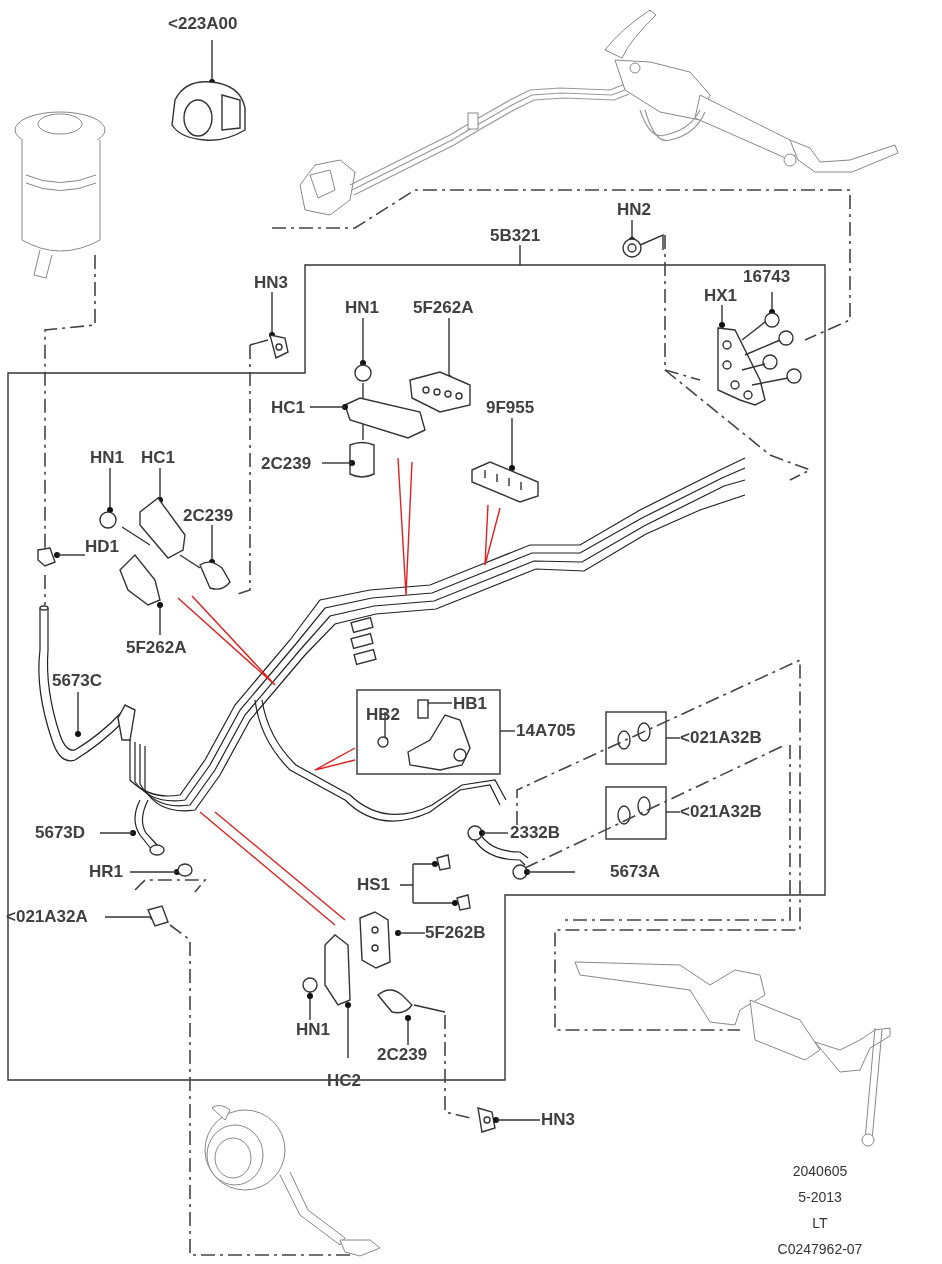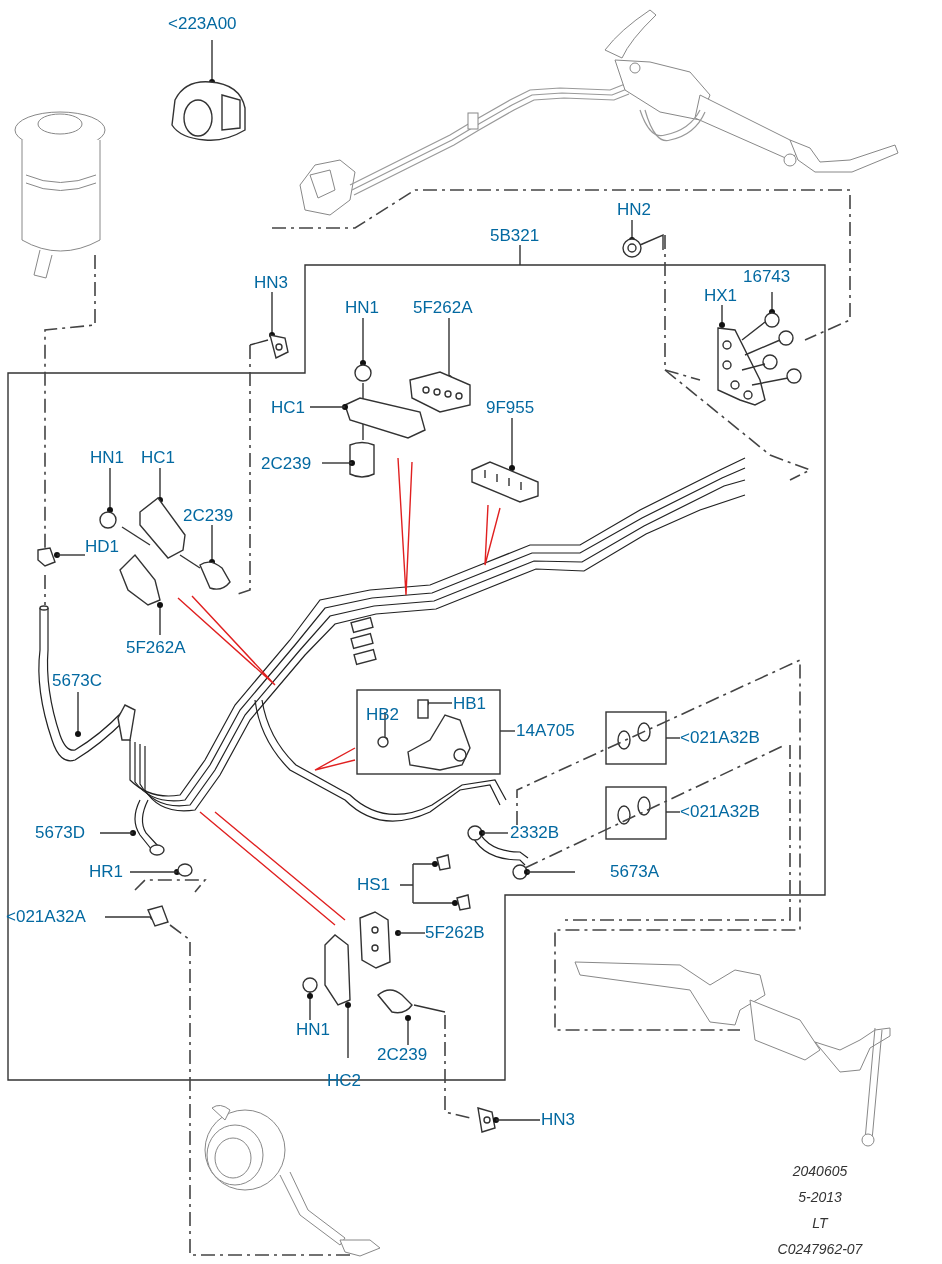--- a/index.html
+++ b/index.html
@@ -1,19 +1,19 @@
 <!DOCTYPE html>
 <html><head>
 <meta charset="utf-8">
 <style>
   html, body { margin: 0; padding: 0; background: #ffffff; }
   body { width: 942px; height: 1264px; position: relative; overflow: hidden; font-family: "Liberation Sans", sans-serif; }
   #diagram { position: absolute; left: 0; top: 0; }
-  .lbl { position: absolute; color: #0369a1; font-weight: normal; font-size: 17px; line-height: 20px; white-space: nowrap; cursor: pointer; }
-  .meta { position: absolute; right: 52px; width: 140px; text-align: center; color: #333; font-size: 14px; line-height: 26px; font-style: italic; }
+  .lbl { position: absolute; color: #404040; font-weight: bold; font-size: 17px; line-height: 20px; white-space: nowrap; cursor: pointer; }
+  .meta { position: absolute; right: 52px; width: 140px; text-align: center; color: #333; font-size: 14px; line-height: 26px; }
   svg .ln { stroke: #333; stroke-width: 1.4; fill: none; }
   svg .dash { stroke: #444; stroke-width: 1.6; fill: none; stroke-dasharray: 14 5 3 5; }
   svg .red { stroke: #e02020; stroke-width: 1.4; fill: none; }
   svg .part { stroke: #333; stroke-width: 1.4; fill: #fff; }
   svg .partg { stroke: #888; stroke-width: 1; fill: #fff; }
   svg .dot { fill: #111; }
   svg .pipe { stroke: #222; stroke-width: 1.2; fill: none; }
 </style>
 </head>
 <body>

